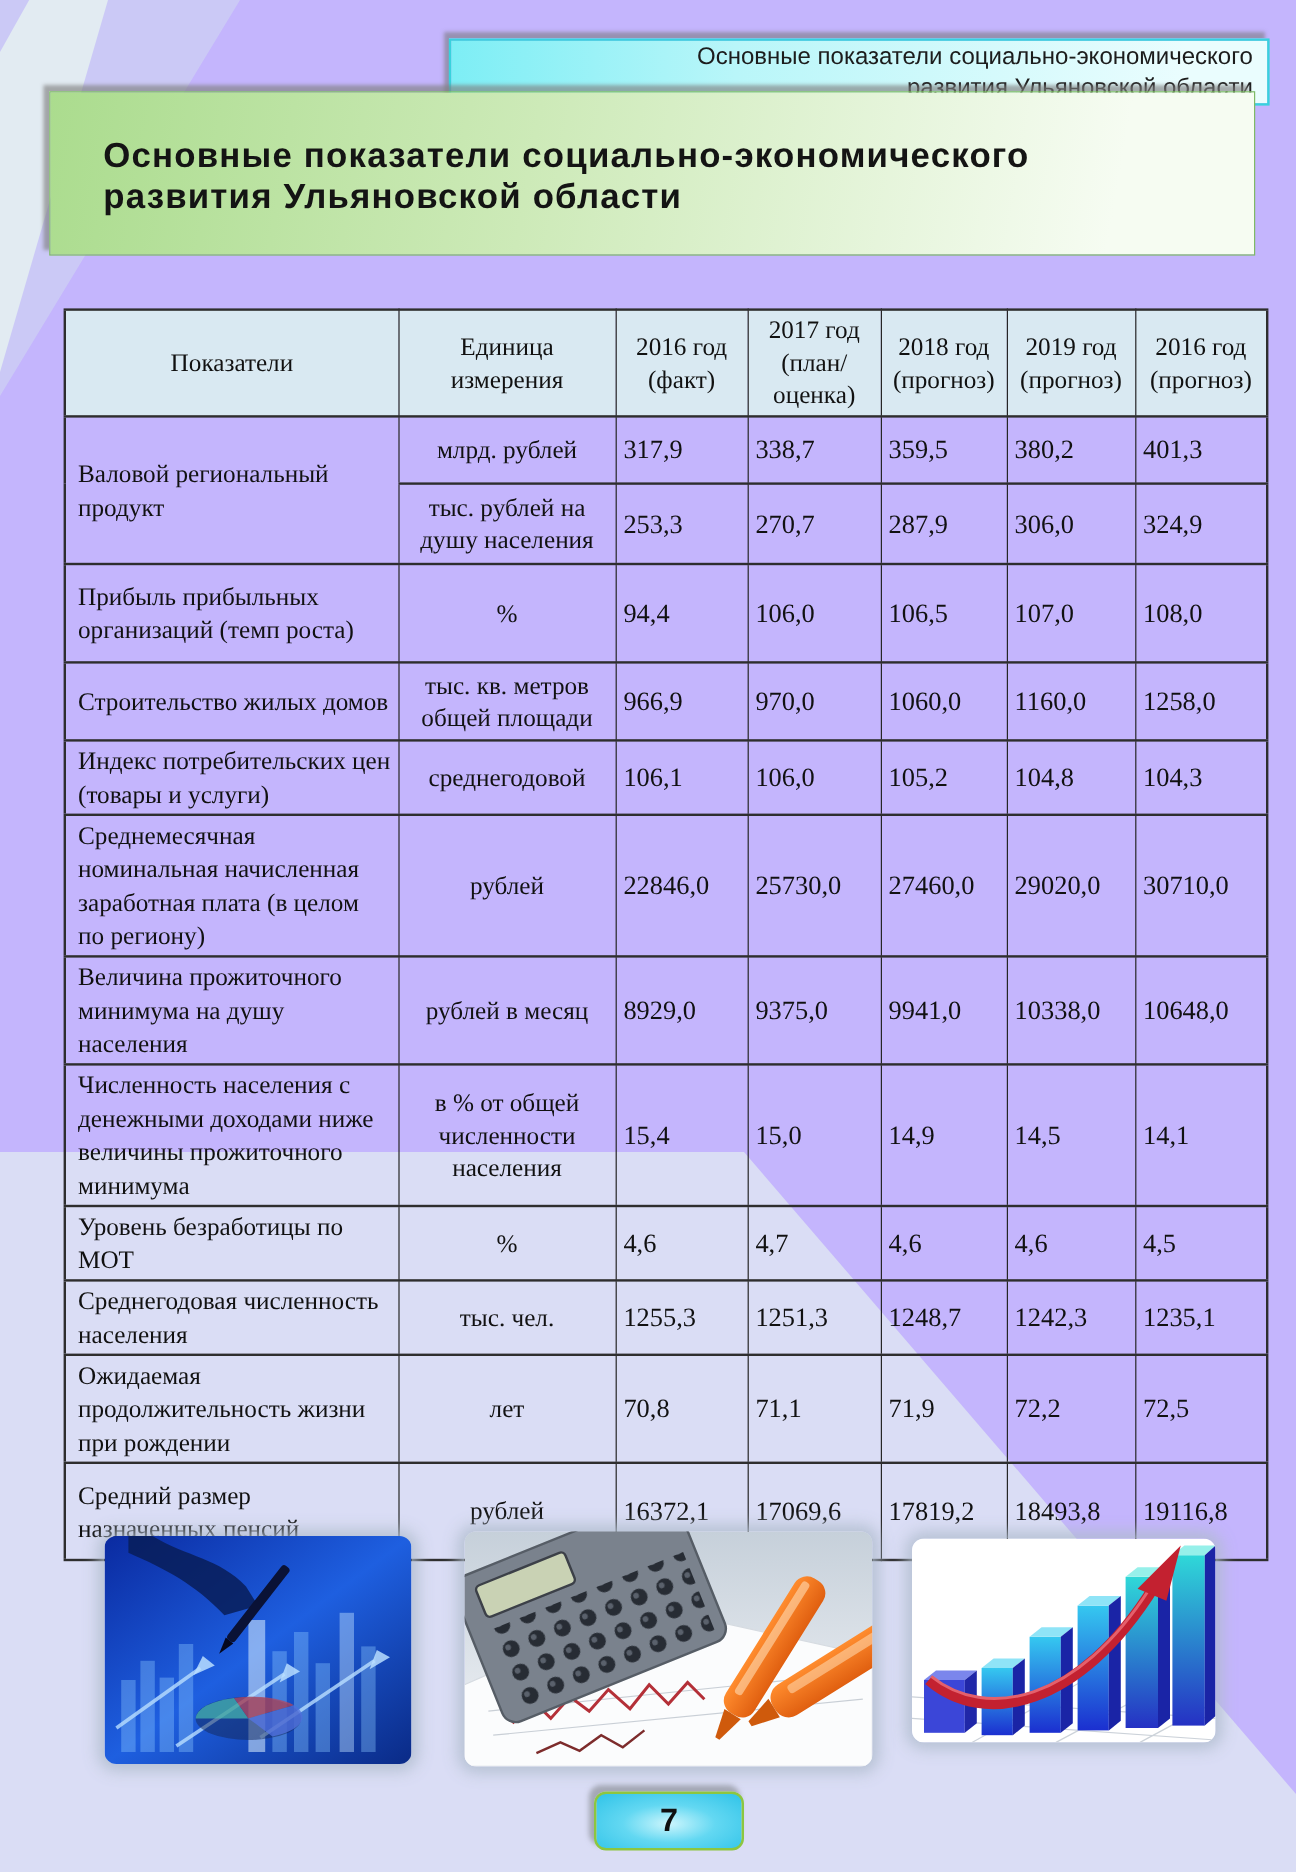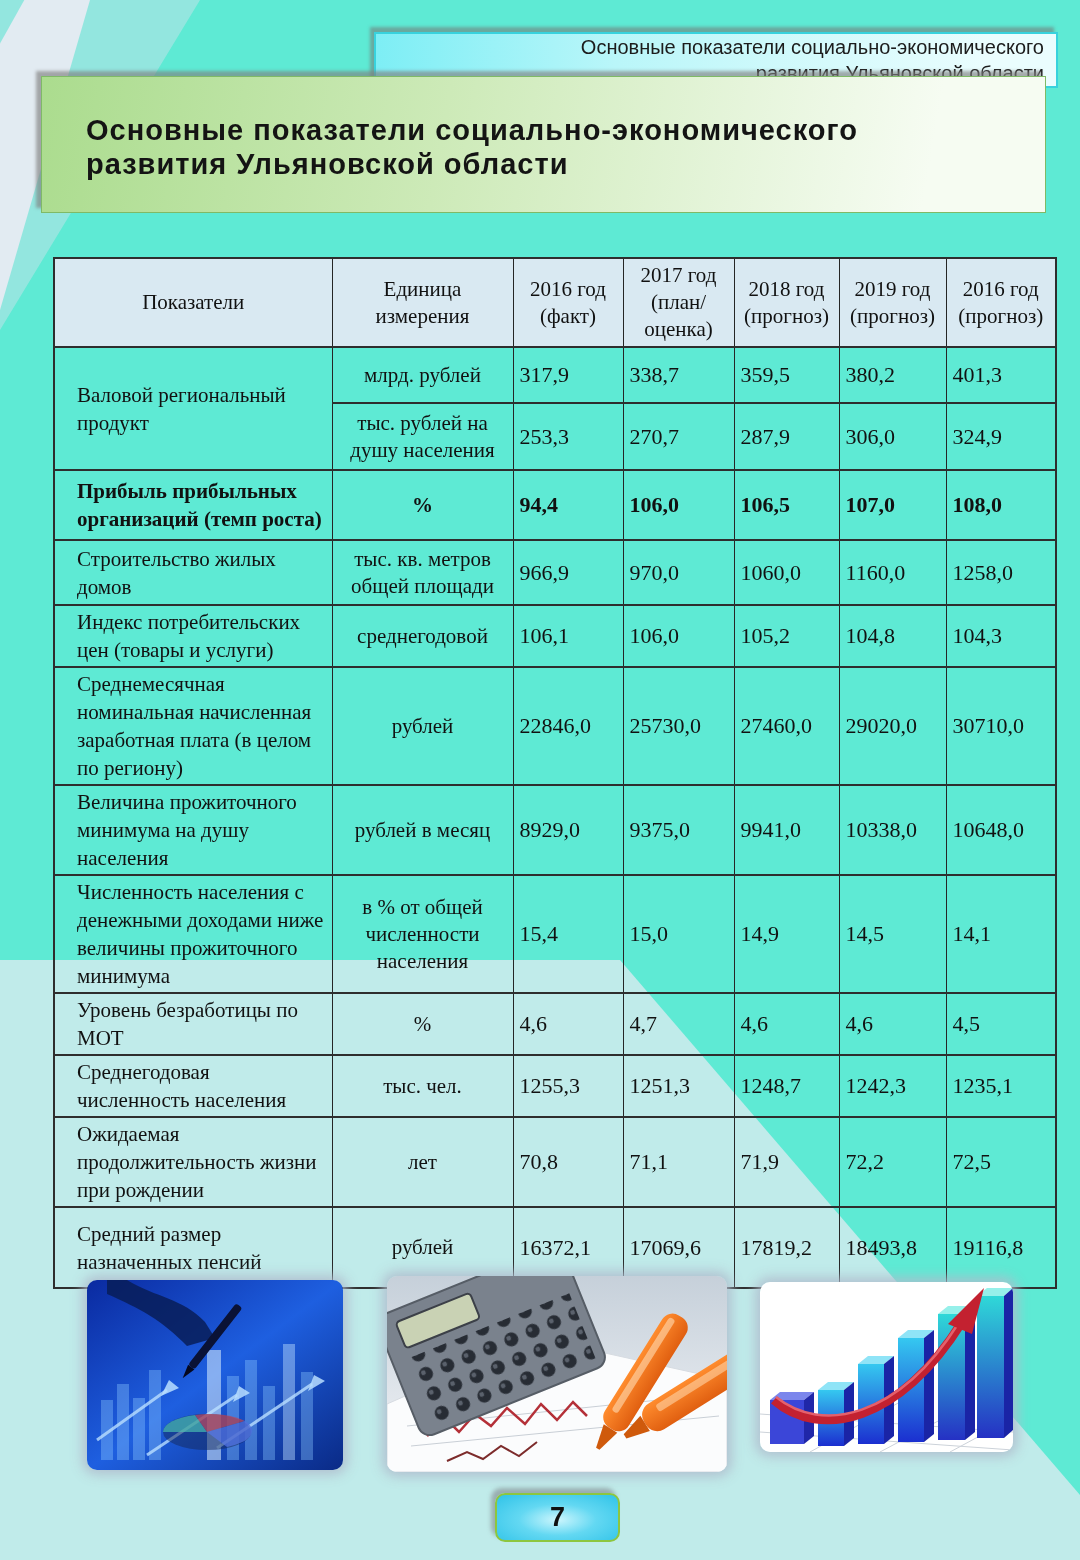--- a/index.html
+++ b/index.html
@@ -1,16 +1,16 @@
 <!DOCTYPE html>
 <html lang="ru"><head>
 <meta charset="utf-8">
 <style>
   html,body{margin:0;padding:0;background:#ffffff;}
-  .page{position:relative;width:1080px;height:1560px;background:#5eead4;overflow:hidden;
+  .page{position:relative;width:1080px;height:1560px;background:#c4b5fd;overflow:hidden;
         font-family:"Liberation Serif",serif;color:#111;}
 
   
   .bg{position:absolute;pointer-events:none;}
   .tri-wide{left:0;top:0;width:200px;height:330px;background:rgba(213,227,238,0.45);
             clip-path:polygon(0 0,100% 0,0 100%);}
   .tri-main{left:0;top:0;width:90px;height:310px;background:#e2ebf2;
             clip-path:polygon(27% 0,100% 0,0 100%,0 14%);}
   .band{left:0;top:0;width:1080px;height:1560px;background:rgba(226,235,242,0.75);
         clip-path:polygon(0 960px,620px 960px,1080px 1495px,1080px 1560px,0 1560px);}
@@ -31,21 +31,21 @@
               line-height:34px;letter-spacing:1px;color:#141414;white-space:pre-line;
               padding:36px 0 0 44px;}
 
   
   table.ind{position:absolute;left:53px;top:257px;width:1002px;border-collapse:collapse;
             table-layout:fixed;background:transparent;border:2px solid #2e2e2e;}
   table.ind th,table.ind td{border:1px solid #262626;box-sizing:border-box;vertical-align:middle;}
   table.ind tr{border-top:2px solid #2e2e2e;border-bottom:2px solid #2e2e2e;}
   table.ind th{background:#d9e9f2;font-weight:normal;font-size:21px;line-height:27px;
                text-align:center;white-space:pre-line;}
-  td.lbl{font-size:21px;line-height:28px;text-align:left;padding:2px 6px 2px 22px;}
+  td.lbl{font-size:21px;line-height:28px;text-align:left;padding:2px 6px 2px 10px;}
   td.unit{font-size:21px;line-height:27px;text-align:center;padding:2px 4px;}
   td.val{font-size:22px;padding:2px 6px;}
 
   
   .photo{position:absolute;border-radius:10px;overflow:hidden;
          box-shadow:0 0 12px 5px rgba(175,188,205,0.85);}
   .photo svg{display:block;}
   #photo1{left:87px;top:1280px;width:256px;height:190px;}
   #photo2{left:387px;top:1276px;width:340px;height:196px;}
   #photo3{left:760px;top:1282px;width:253px;height:170px;}
@@ -116,21 +116,21 @@
           <td class="val">401,3</td>
         </tr>
         <tr style="height: 67px;">
           <td class="unit">тыс. рублей на душу населения</td>
           <td class="val">253,3</td>
           <td class="val">270,7</td>
           <td class="val">287,9</td>
           <td class="val">306,0</td>
           <td class="val">324,9</td>
         </tr>
-        <tr style="height: 70px; font-weight: bold;">
+        <tr style="height: 82px;">
           <td class="lbl">Прибыль прибыльных организаций (темп роста)</td>
           <td class="unit">%</td>
           <td class="val">94,4</td>
           <td class="val">106,0</td>
           <td class="val">106,5</td>
           <td class="val">107,0</td>
           <td class="val">108,0</td>
         </tr>
         <tr style="height: 65px;">
           <td class="lbl">Строительство жилых домов</td>

